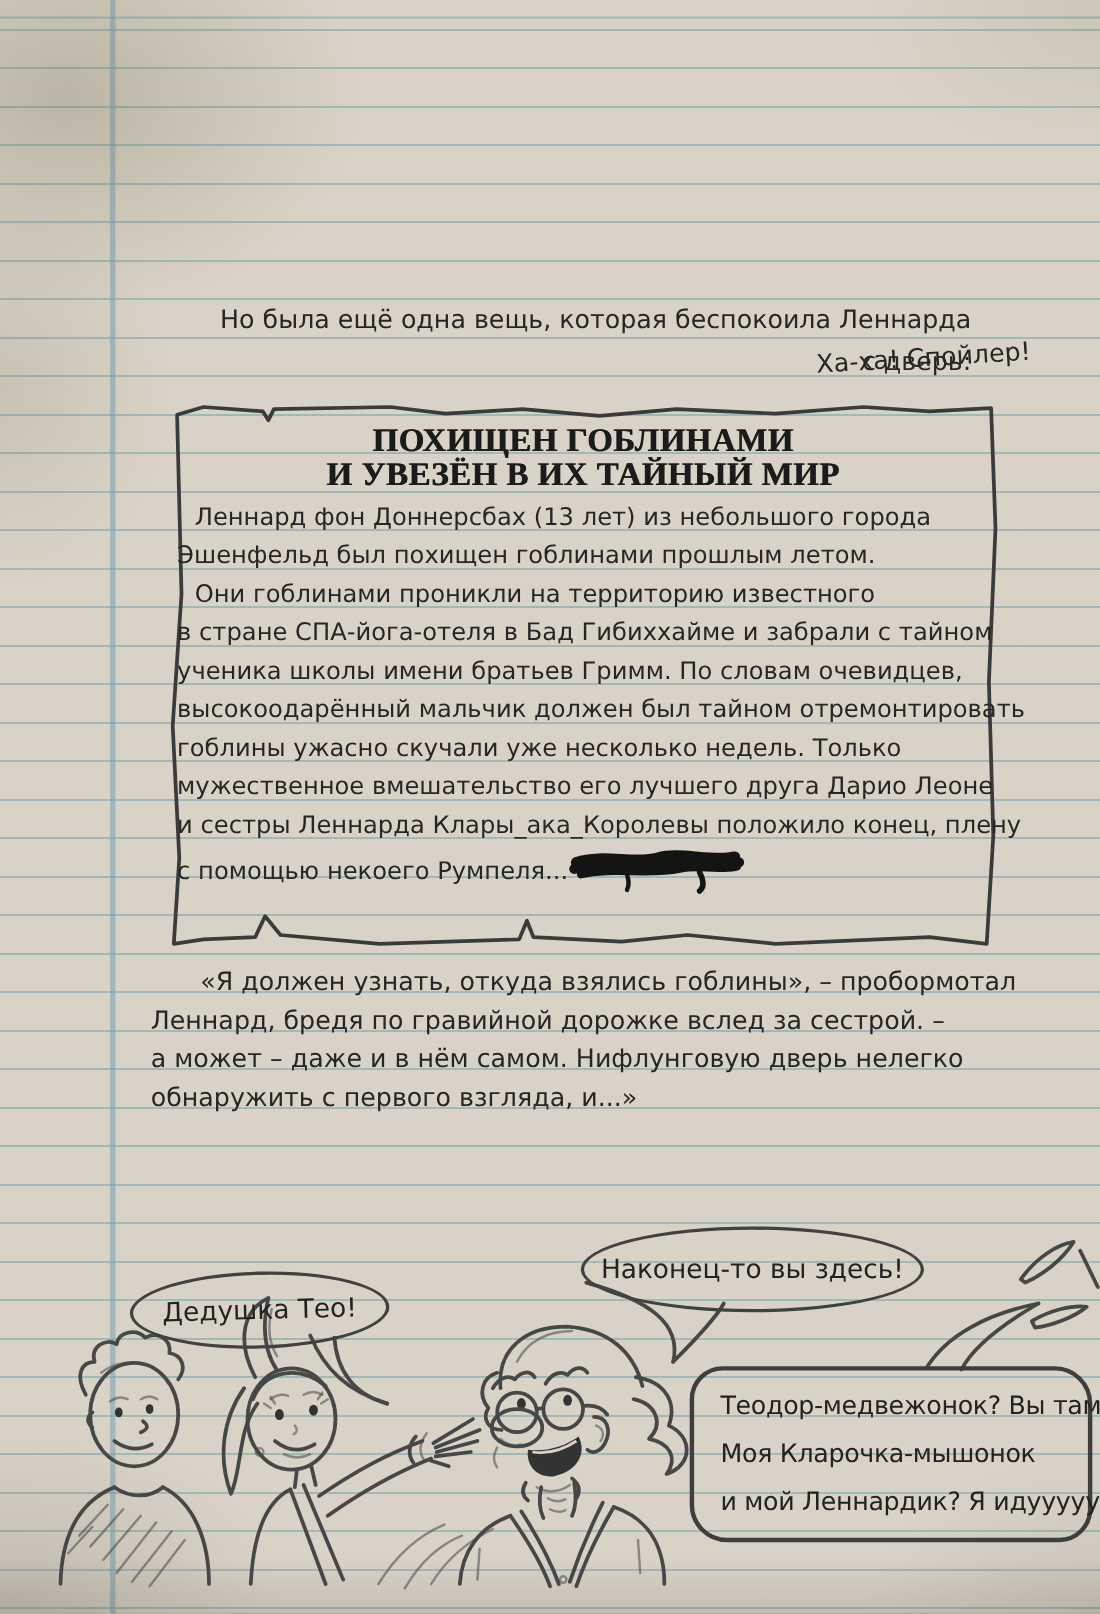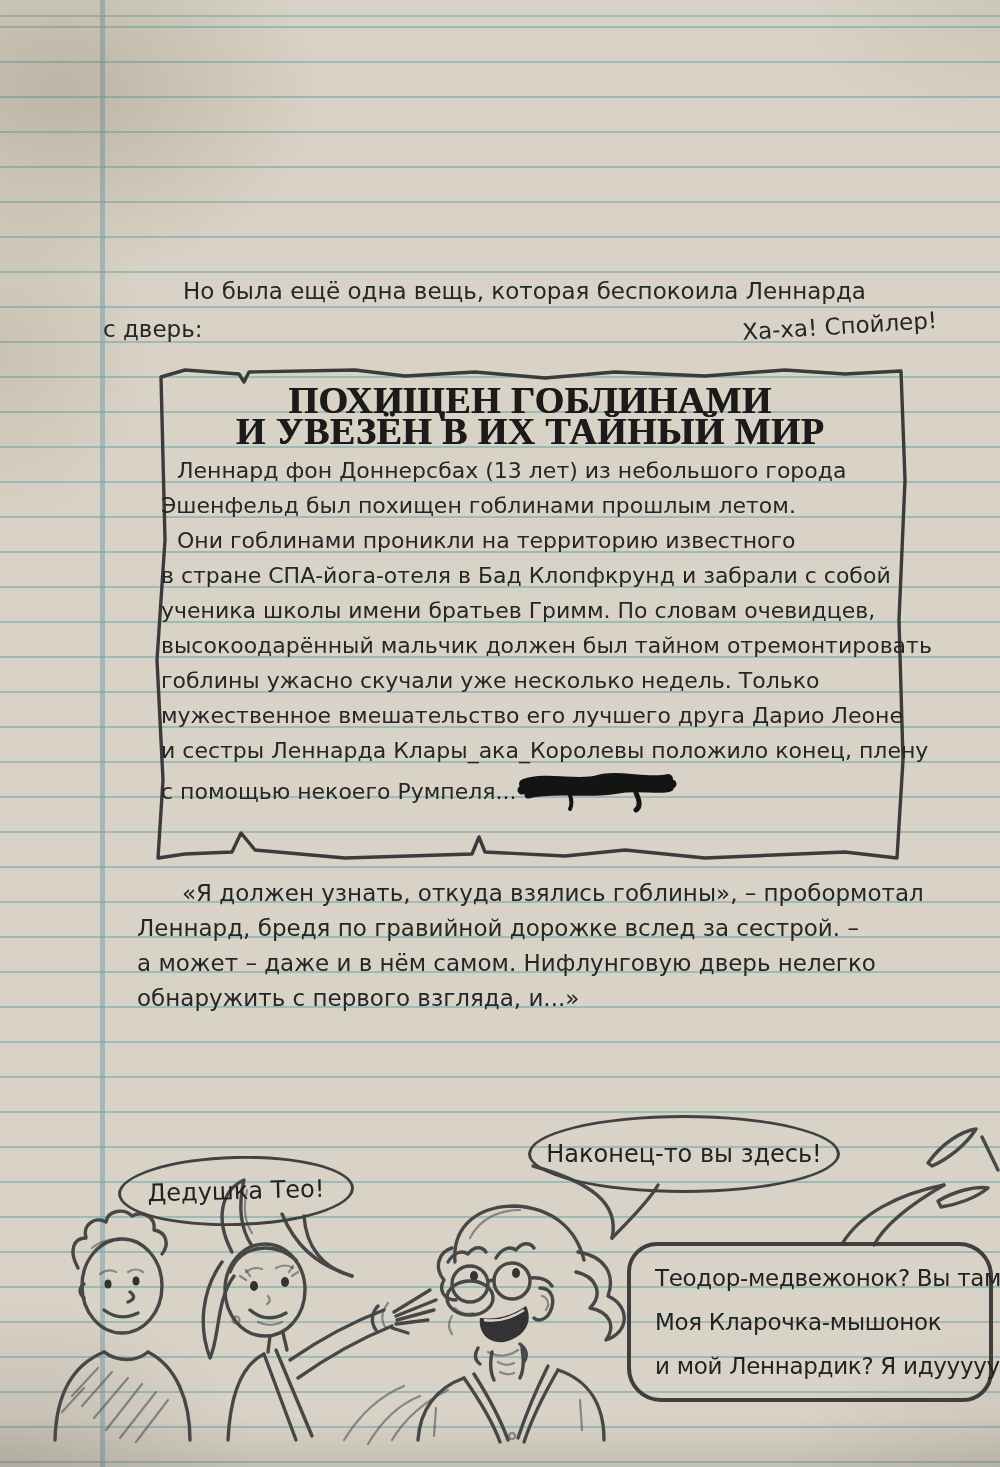--- a/index.html
+++ b/index.html
@@ -26,34 +26,34 @@
   }
   .ruled-extra{position:absolute; left:0; width:100%; height:2px;
     background:rgba(110,166,172,0.5); z-index:0;}
   .margin-line{
     position:absolute; top:0; left:100px; width:5px; height:100%;
     background:rgba(125,160,178,0.55); z-index:0;
   }
   .hw{ color:#262626; z-index:3; position:absolute; }
   .hw .line{ height:35px; line-height:35px; white-space:nowrap; }
   .intro{ left:103px; top:272px; width:780px; font-size:23px; }
-  .intro .line{ height:38px; line-height:38px; }
+  .intro .line{ height:38px; line-height:38px;text-align:right; }
   .indent80{ padding-left:80px; }
   .indent45{ padding-left:45px; }
   .indent26{ padding-left:16px; }
   .spoiler{
     left:742px; top:313px; font-size:23px; transform:rotate(-3.5deg);
     white-space:nowrap;
   }
   .clipping{ position:absolute; left:145px; top:360px; width:770px; height:512px; z-index:2;}
   .clipping svg.border{ position:absolute; left:0; top:0; overflow:visible;}
   .headline{
     position:absolute; left:0; top:25px; width:100%; text-align:center;
     font-family:"Liberation Serif","DejaVu Serif",serif; font-weight:bold;
-    font-size:38px; line-height:31px; color:#1b1b1b; letter-spacing:0.4px;
+    font-size:30px; line-height:31px; color:#1b1b1b; letter-spacing:0.4px;
     text-shadow:0.6px 0 #1b1b1b;
   }
   .clip-body{ position:absolute; left:16px; top:93px; width:742px;
     font-size:22px; color:#262626;}
   .clip-body .line{ height:35px; line-height:35px; white-space:nowrap;}
   .scribble{ vertical-align:-13px; margin-left:2px; overflow:visible;}
   .narration{ left:137px; top:876px; width:810px; font-size:23px;}
   .bubble{
     position:absolute; z-index:4; display:flex; align-items:center; justify-content:center;
     color:#222; font-size:24px; white-space:nowrap;
@@ -96,21 +96,21 @@
                L18 420 L12 300 L20 180 Z" fill="none" stroke="#3b3b3b" stroke-width="3.4" stroke-linejoin="round"></path>
     </svg>
     <div class="headline">
       <div>ПОХИЩЕН ГОБЛИНАМИ</div>
       <div>И УВЕЗЁН В ИХ ТАЙНЫЙ МИР</div>
     </div>
     <div class="clip-body">
       <div class="line indent26">Леннард фон Доннерсбах (13 лет) из небольшого города</div>
       <div class="line">Эшенфельд был похищен гоблинами прошлым летом.</div>
       <div class="line indent26">Они гоблинами проникли на территорию известного</div>
-      <div class="line">в стране СПА-йога-отеля в Бад Клопфкрунд и забрали с собой</div>
+      <div class="line">в стране СПА-йога-отеля в Бад Гибиххайме и забрали с тайном</div>
       <div class="line">ученика школы имени братьев Гримм. По словам очевидцев,</div>
       <div class="line">высокоодарённый мальчик должен был тайном отремонтировать</div>
       <div class="line">гоблины ужасно скучали уже несколько недель. Только</div>
       <div class="line">мужественное вмешательство его лучшего друга Дарио Леоне</div>
       <div class="line">и сестры Леннарда Клары_ака_Королевы положило конец, плену</div>
       <div class="line">
         <span>с помощью некоего Румпеля...</span><svg class="scribble" width="158" height="44" viewBox="0 0 158 44">
           <g stroke="#141414" fill="none" stroke-linecap="round">
             <path d="M6 16 C30 8 60 18 80 12 C100 6 130 16 150 11" stroke-width="10"></path>
             <path d="M4 22 C34 14 66 24 92 16 C114 10 140 20 154 16" stroke-width="9"></path>

